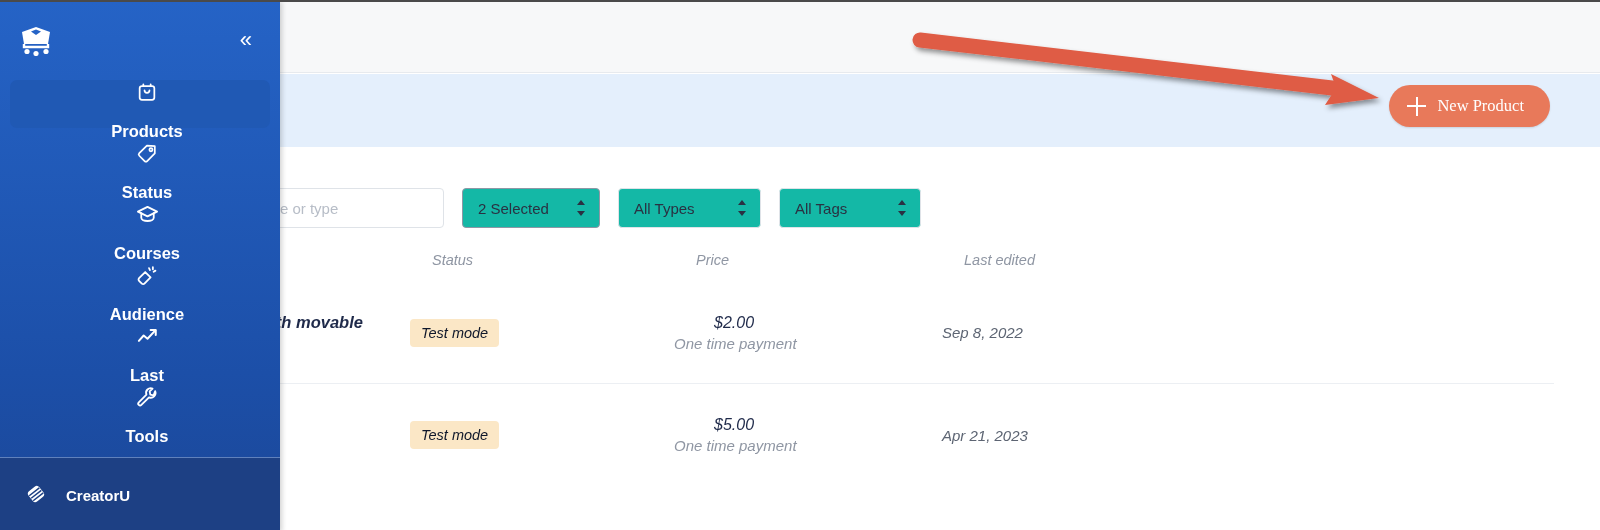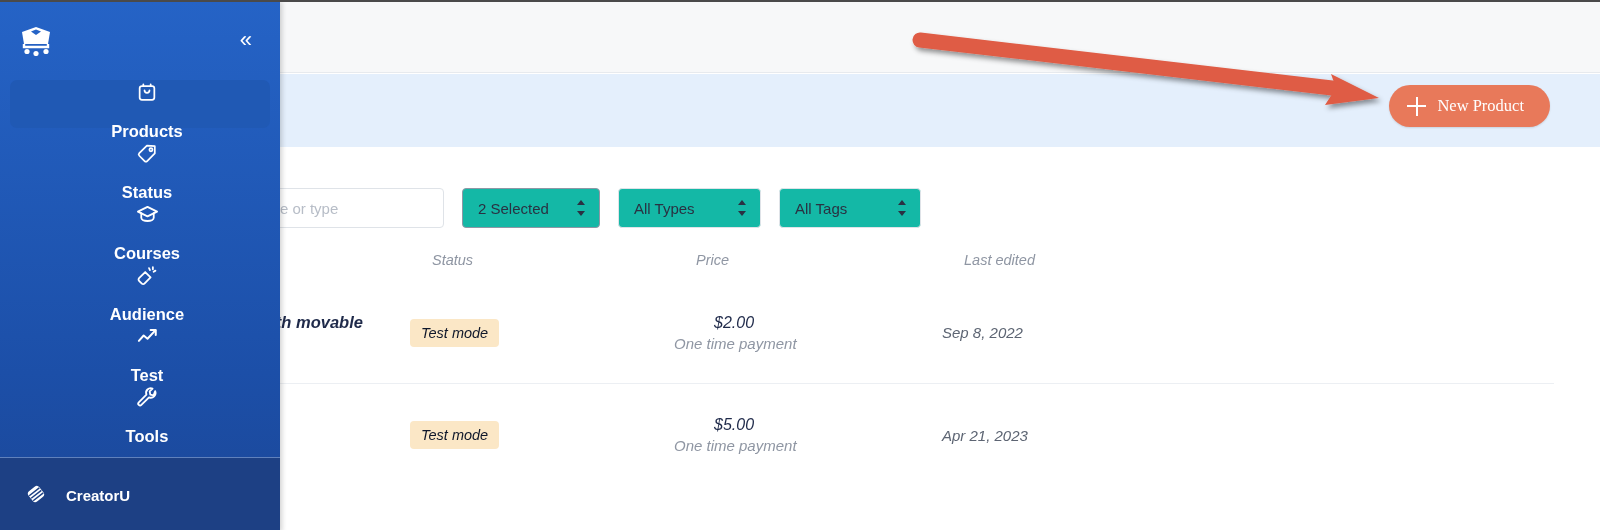--- a/index.html
+++ b/index.html
@@ -418,21 +418,21 @@
         <span>Audience</span>
       </div>
 
       <div class="sb-item">
         <span class="ico">
           <svg width="23" height="23" viewBox="0 0 24 24" fill="none" stroke="#ffffff" stroke-width="2.1" stroke-linecap="round" stroke-linejoin="round">
             <path d="M3 16.5 L8 11 L12 14.3 L20.2 5.6"></path>
             <path d="M15.3 5.2 L20.6 5.2 L20.6 10.5"></path>
           </svg>
         </span>
-        <span>Test</span>
+        <span>Last</span>
       </div>
 
       <div class="sb-item">
         <span class="ico">
           <svg width="23" height="23" viewBox="0 0 24 24" fill="none" stroke="#ffffff" stroke-width="1.9" stroke-linecap="round" stroke-linejoin="round">
             <path d="M20 5.4 a4.9 4.9 0 0 1-6.4 6.4 L5.6 19.8 a1.9 1.9 0 0 1-2.7-2.7 L10.9 9 A4.9 4.9 0 0 1 17.3 2.6 L14.3 5.6 L14.9 9.1 L18.4 9.7 Z"></path>
           </svg>
         </span>
         <span>Tools</span>
       </div>

